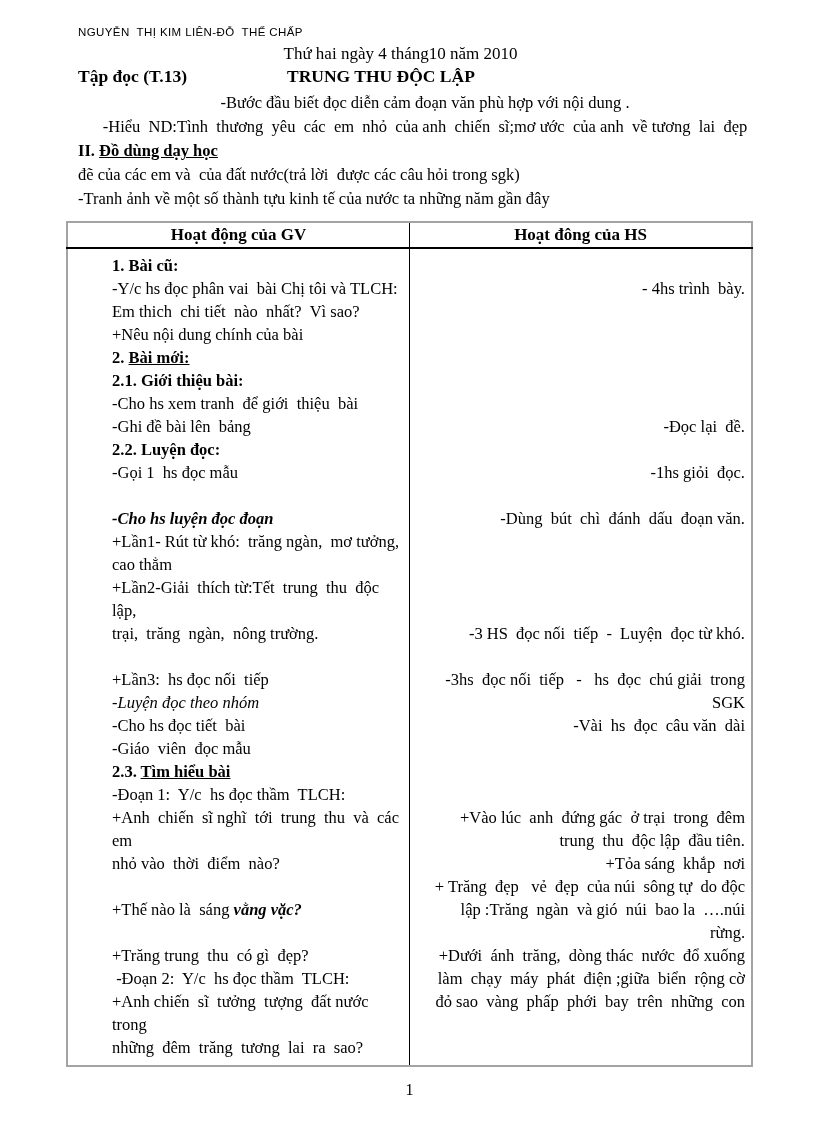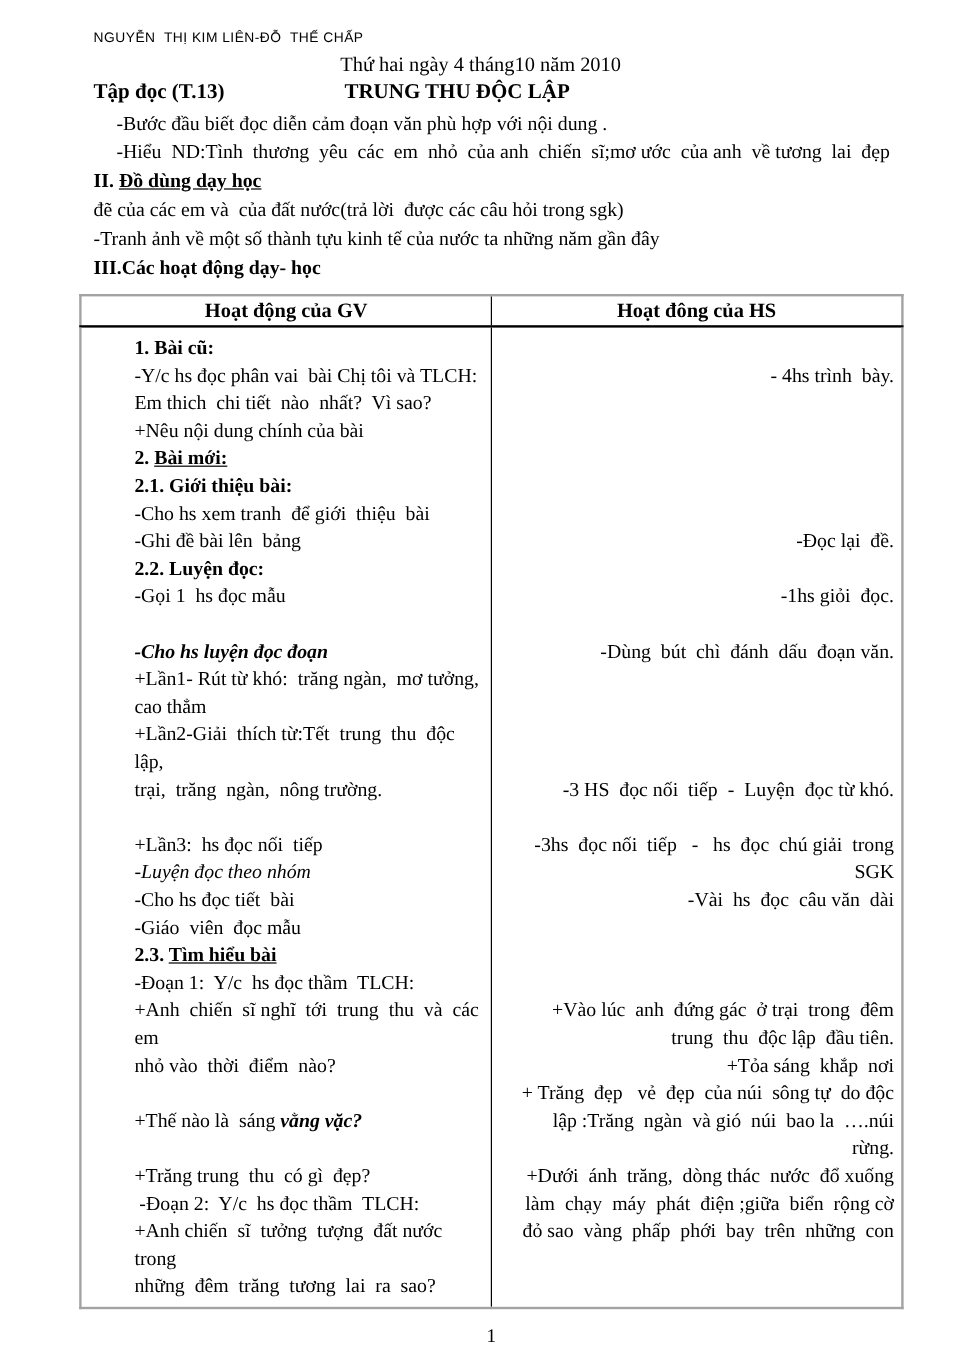--- a/index.html
+++ b/index.html
@@ -12,21 +12,21 @@
   .author{
     margin:26px 0 0 12px;
     font-family:"Liberation Sans",sans-serif;
     font-size:11.5px;letter-spacing:.4px;white-space:pre-wrap;
   }
   .date{margin-top:6px;text-align:center;padding-right:18px;font-size:17px;}
   .title-row{margin:2px 0 0 12px;font-size:17.5px;font-weight:bold;}
   .lesson-label{display:inline-block;width:209px;}
   .intro{margin-top:4px;font-size:16.5px;line-height:24px;}
   .intro .line{margin-left:12px;white-space:pre-wrap;min-height:24px;}
-  .intro .line.ind1{margin-left:31px;}
+  .intro .line.ind1{margin-left:31px;text-align:center;}
   .intro .line.ind2{margin-left:39px;}
   .activity-table{
     margin-top:10px;width:687px;table-layout:fixed;
     border-collapse:collapse;border:2px solid #a3a3a3;
   }
   .activity-table th{
     border:1.5px solid #000;border-bottom:2px solid #000;
     font-size:17px;font-weight:bold;padding:1px 2px;line-height:22px;
   }
   .activity-table td{
@@ -50,21 +50,20 @@
   <div class="title-row">
     <span class="lesson-label">Tập đọc (T.13)</span><span class="doc-title">TRUNG THU ĐỘC LẬP</span>
   </div>
 
   <div class="intro">
       <div class="line ind1"><span class="">-Bước đầu biết đọc diễn cảm đoạn văn phù hợp với nội dung .</span></div>
       <div class="line ind1"><span class="">-Hiểu  ND:Tình  thương  yêu  các  em  nhỏ  của anh  chiến  sĩ;mơ ước  của anh  về tương  lai  đẹp</span></div>
       <div class="line"><span class="s-b">II. </span><span class="s-b s-u">Đồ dùng dạy học</span></div>
       <div class="line"><span class="">đẽ của các em và  của đất nước(trả lời  được các câu hỏi trong sgk)</span></div>
       <div class="line"><span class="">-Tranh ảnh về một số thành tựu kinh tế của nước ta những năm gần đây</span></div>
-      <div class="line"><span class="s-b">III.Các hoạt động dạy- học</span></div>
     </div>
 
   <table class="activity-table">
     <thead>
       <tr>
         <th>Hoạt động của GV</th>
         <th>Hoạt đông của HS</th>
       </tr>
     </thead>
     <tbody>

